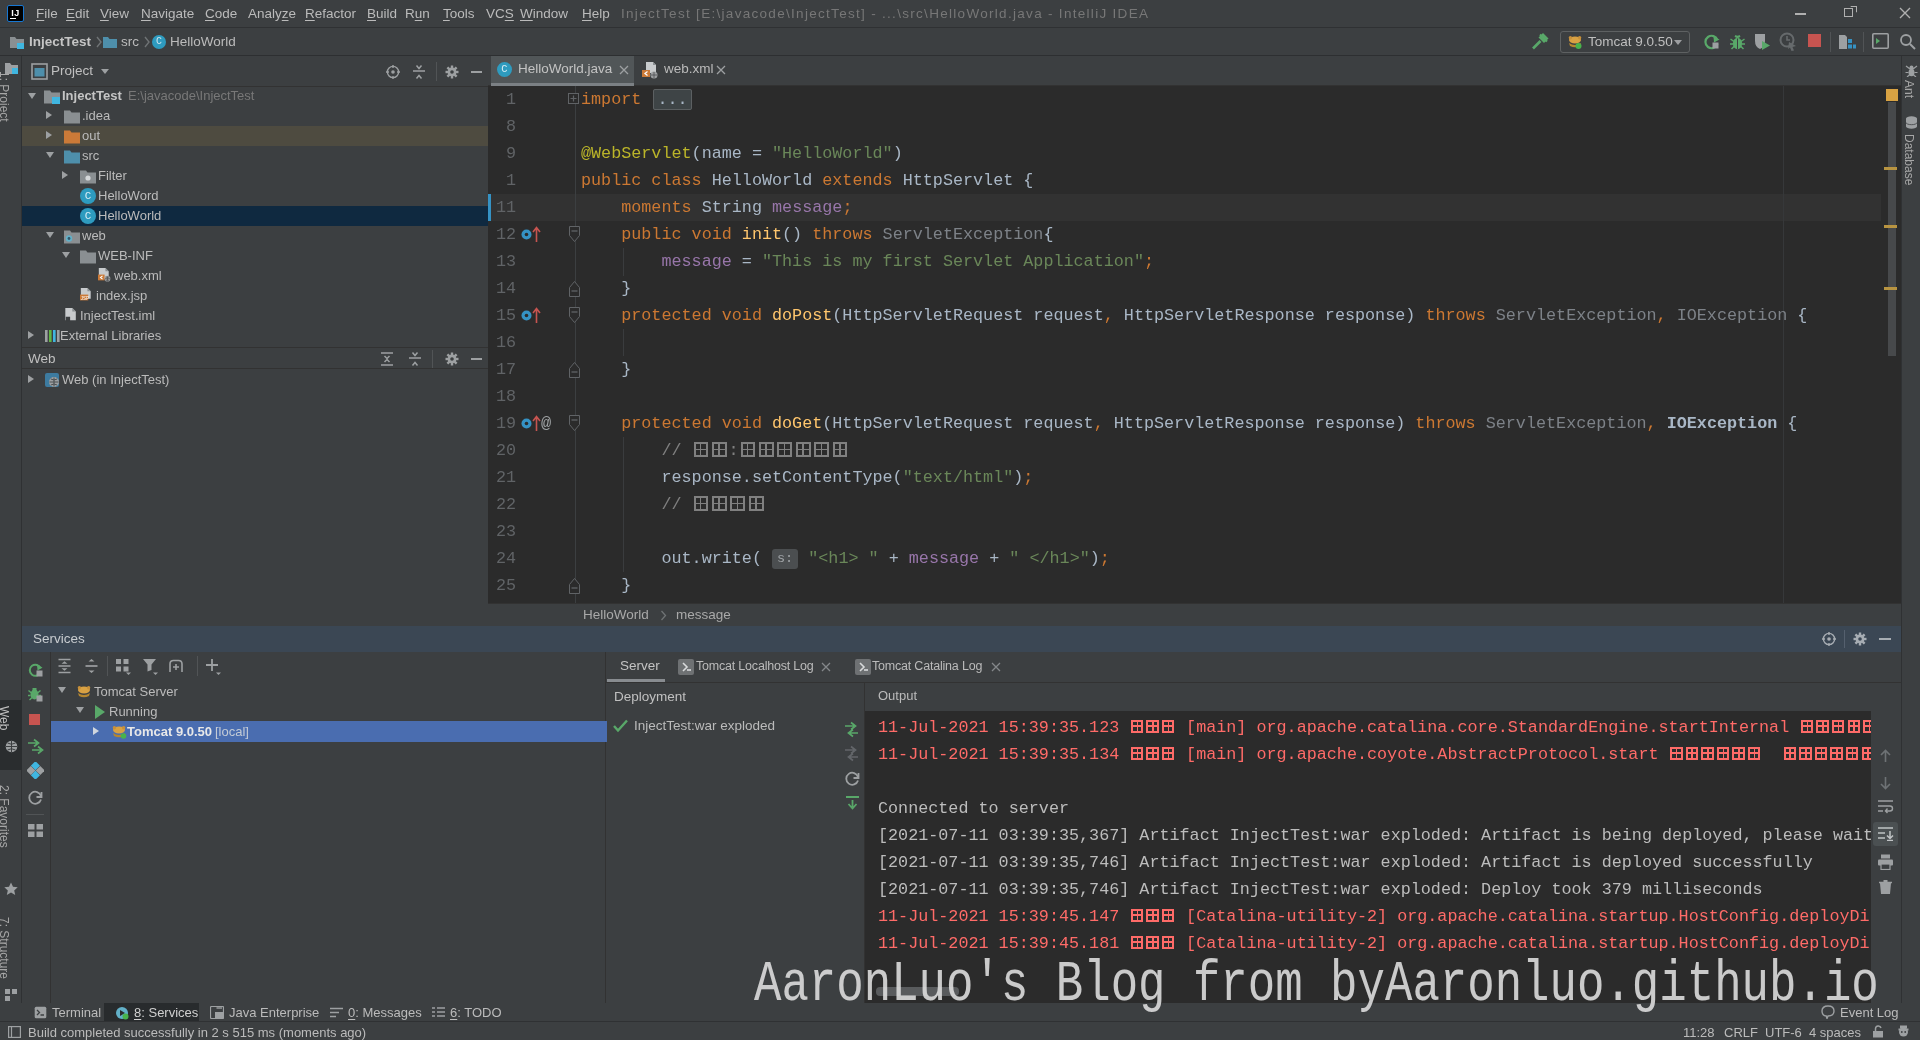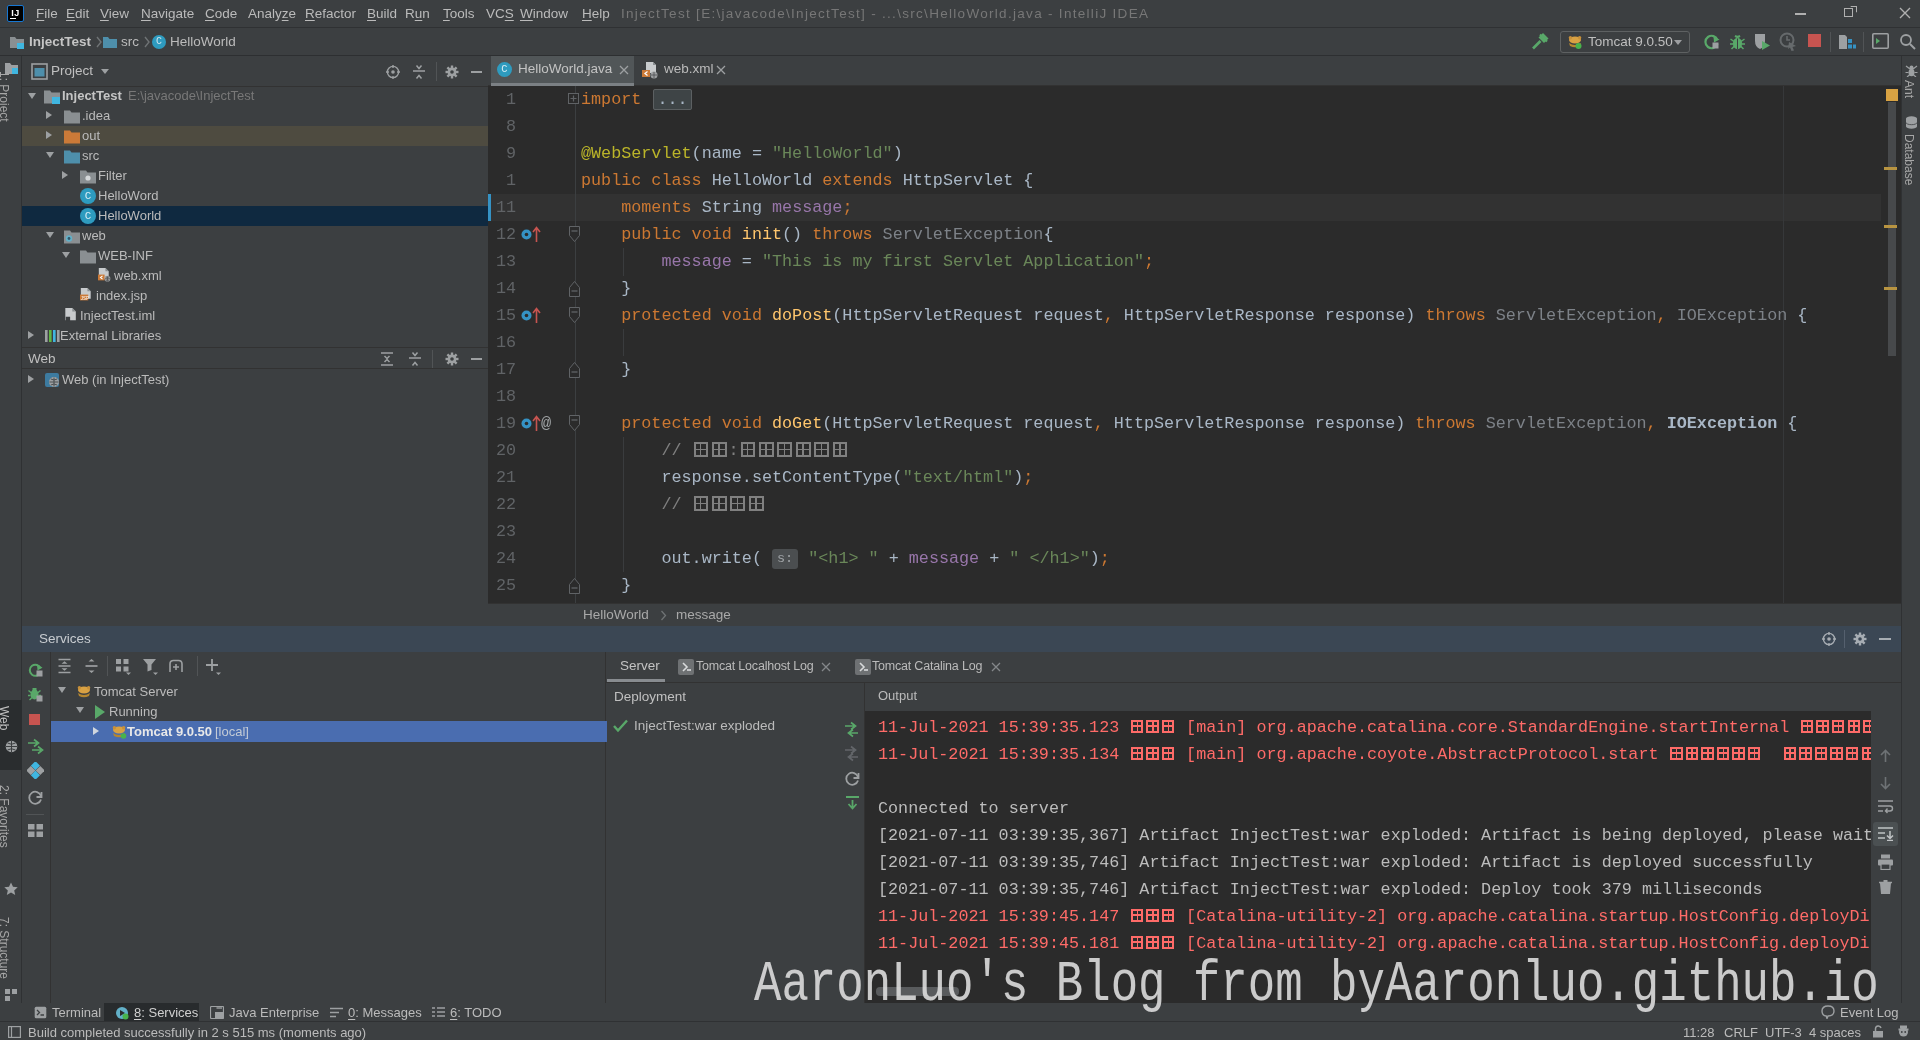--- a/index.html
+++ b/index.html
@@ -410,21 +410,21 @@
  <div class="abs" style="left:1393px;top:30px;width:20px;height:517px;background:#2b2b2b">
   <div class="abs" style="left:7px;top:16px;width:8px;height:254px;background:#47494b"></div>
   <div class="abs" style="left:5px;top:2.6px;width:12px;height:12px;background:#d9a343"></div>
   <div class="abs" style="left:2.6px;top:81.4px;width:13px;height:3px;background:#b89441"></div>
   <div class="abs" style="left:2.6px;top:138.5px;width:13px;height:3px;background:#b89441"></div>
   <div class="abs" style="left:2.6px;top:201px;width:13px;height:3px;background:#b89441"></div>
  </div>
 </div>
 <div id="services">
  <div class="abs" style="left:0;top:0;width:1879px;height:26px;background:#3b4754">
-  <div class="abs" style="left:17px;top:5px;font-size:13.5px;color:#c8ccd0">Services</div>
+  <div class="abs" style="left:11px;top:5px;font-size:13.5px;color:#c8ccd0">Services</div>
   <svg class="abs" style="left:1800px;top:6px" width="14" height="14" viewBox="0 0 14 14">
         <circle cx="7" cy="7" r="5.6" stroke="#a7adb3" stroke-width="1.4" fill="none"></circle>
         <circle cx="7" cy="7" r="1.8" fill="#a7adb3"></circle>
         <path d="M7 0 V3 M7 11 V14 M0 7 H3 M11 7 H14" stroke="#a7adb3" stroke-width="1.4"></path>
       </svg>
   <div class="abs" style="left:1822px;top:4px;width:1px;height:18px;background:#55606e"></div>
       <svg class="abs" style="left:1831px;top:6px" width="14" height="14" viewBox="0 0 14 14">
         <g fill="#a7adb3">
           <rect x="5.8" y="0.5" width="2.4" height="13"></rect>
           <rect x="5.8" y="0.5" width="2.4" height="13" transform="rotate(45 7 7)"></rect>
@@ -688,21 +688,21 @@
  <div class="abs" style="left:1840px;top:2px;font-size:13px">Event Log</div>
 </div>
 <div id="statusbar">
  <svg class="abs" style="left:8px;top:4px" width="13" height="12" viewBox="0 0 13 12">
       <rect x="0.6" y="0.6" width="11.8" height="10.8" fill="none" stroke="#9da0a2" stroke-width="1.2"></rect>
       <path d="M3.5 1 V11" stroke="#9da0a2" stroke-width="1.2"></path>
     </svg>
  <div class="abs" style="left:28px;top:3px;font-size:13px">Build completed successfully in 2 s 515 ms (moments ago)</div>
  <div class="abs" style="left:1683px;top:3px;font-size:13px">11:28</div>
  <div class="abs" style="left:1724px;top:3px;font-size:13px">CRLF</div>
- <div class="abs" style="left:1765px;top:3px;font-size:13px">UTF-3</div>
+ <div class="abs" style="left:1765px;top:3px;font-size:13px">UTF-6</div>
  <div class="abs" style="left:1809px;top:3px;font-size:13px">4 spaces</div>
  <svg class="abs" style="left:1872px;top:3px" width="12" height="13" viewBox="0 0 12 13">
       <rect x="1" y="6" width="10" height="6.5" fill="#9da0a2"></rect>
       <path d="M3.5 6 V3.5 A2.8 2.8 0 0 1 9 3" stroke="#9da0a2" stroke-width="1.5" fill="none"></path>
     </svg>
  <svg class="abs" style="left:1897px;top:3px" width="13" height="13" viewBox="0 0 13 13">
       <circle cx="6.5" cy="7" r="4.5" fill="#9da0a2"></circle>
       <path d="M1.5 4.5 H11.5" stroke="#9da0a2" stroke-width="2"></path>
       <rect x="3" y="0.5" width="7" height="3" fill="#9da0a2"></rect>
       <circle cx="4.8" cy="7" r="0.9" fill="#3c3f41"></circle>

